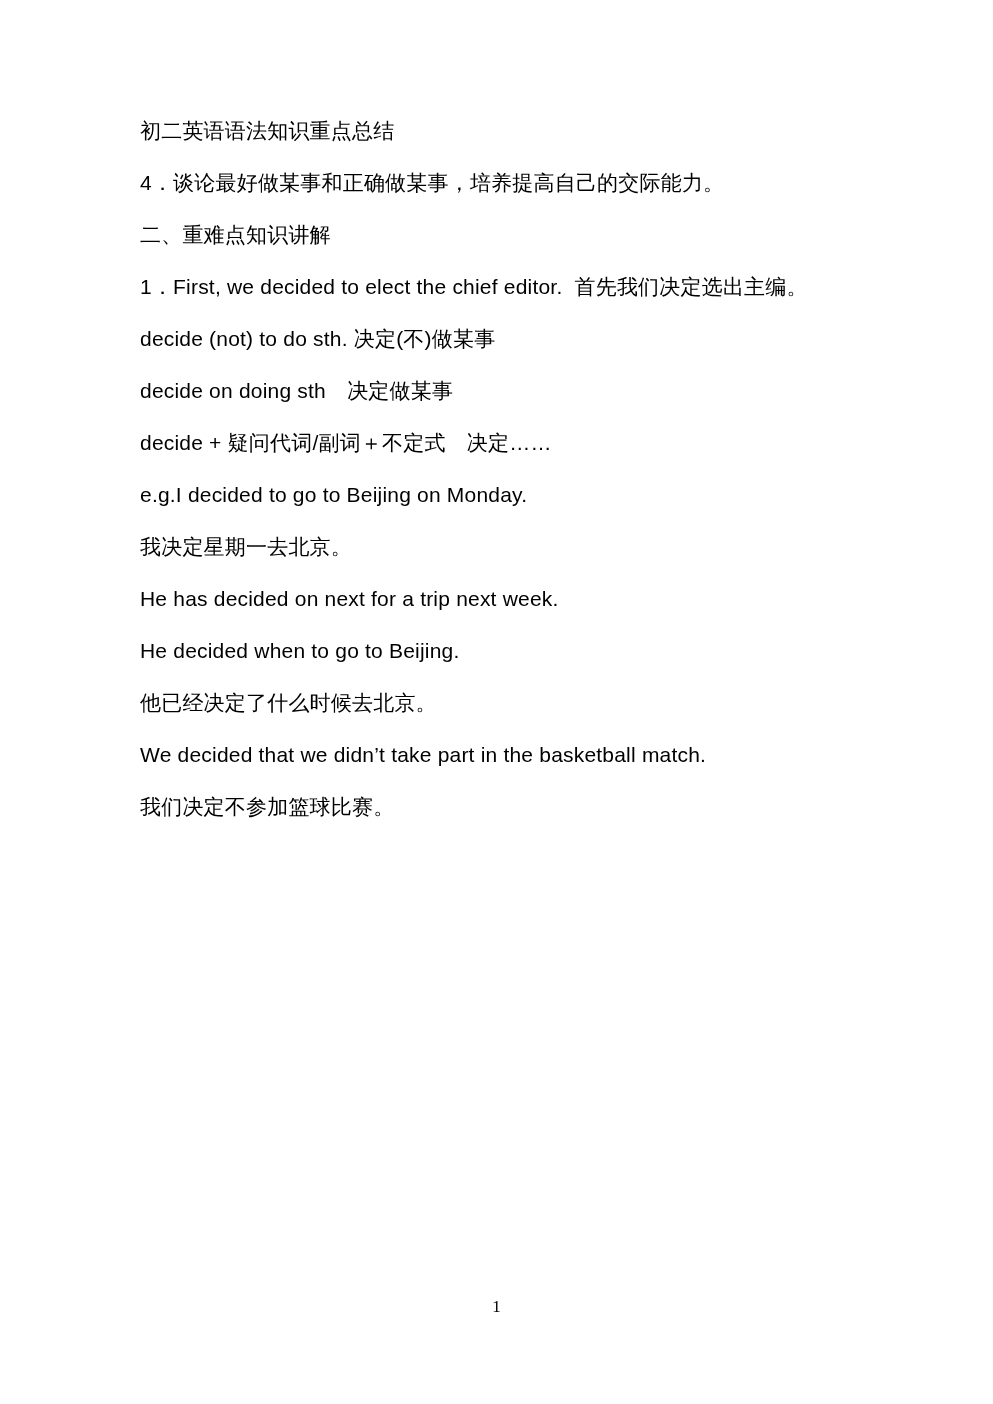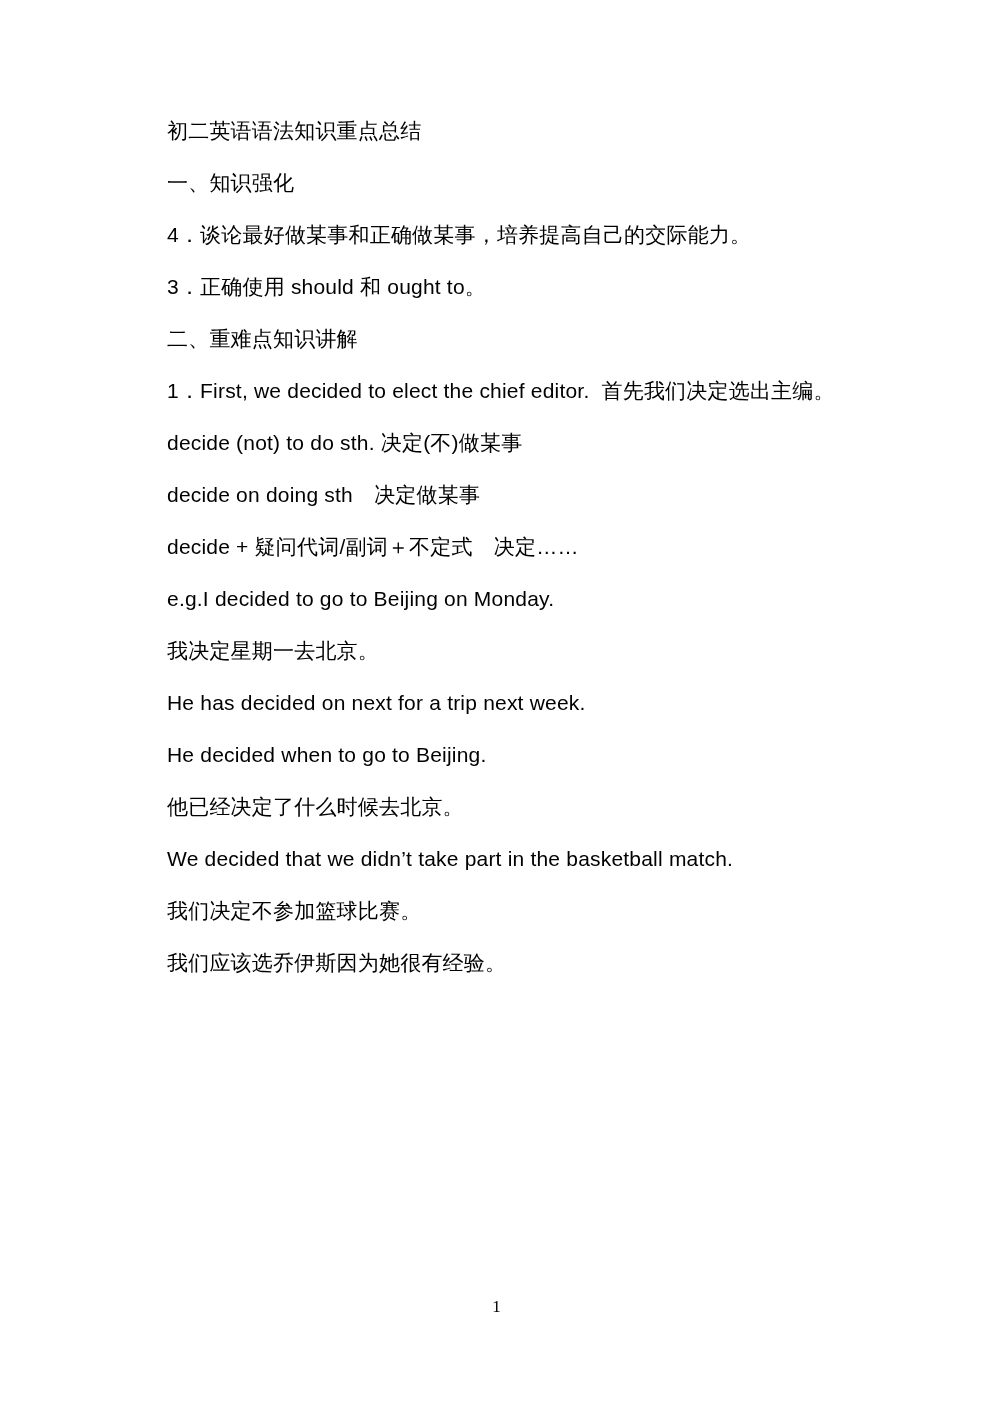--- a/index.html
+++ b/index.html
@@ -11,21 +11,21 @@
     position: relative;
     width: 993px;
     height: 1404px;
     background: #ffffff;
     overflow: hidden;
     font-family: "Liberation Sans", "DejaVu Sans", sans-serif;
     color: #000000;
   }
   .doc-content {
     position: absolute;
-    left: 167px;
+    left: 140px;
     top: 105px;
     width: 760px;
   }
   .doc-content p.line {
     margin: 0;
     padding: 0;
     font-size: 21px;
     line-height: 52px;
     white-space: pre-wrap;
     letter-spacing: 0.2px;
@@ -41,31 +41,28 @@
     line-height: 20px;
     color: #000000;
   }
 </style>
 </head>
 <body>
 
 <div class="page">
   <div class="doc-content">
     <p class="line">初二英语语法知识重点总结</p>
-    <p class="line">一、知识强化</p>
     <p class="line">4．谈论最好做某事和正确做某事，培养提高自己的交际能力。</p>
-    <p class="line">3．正确使用 should 和 ought to。</p>
     <p class="line">二、重难点知识讲解</p>
     <p class="line">1．First, we decided to elect the chief editor.  首先我们决定选出主编。</p>
     <p class="line">decide (not) to do sth. 决定(不)做某事</p>
     <p class="line">decide on doing sth　决定做某事</p>
     <p class="line">decide + 疑问代词/副词＋不定式　决定……</p>
     <p class="line">e.g.I decided to go to Beijing on Monday.</p>
     <p class="line">我决定星期一去北京。</p>
     <p class="line">He has decided on next for a trip next week.</p>
     <p class="line">He decided when to go to Beijing.</p>
     <p class="line">他已经决定了什么时候去北京。</p>
     <p class="line">We decided that we didn’t take part in the basketball match.</p>
     <p class="line">我们决定不参加篮球比赛。</p>
-    <p class="line">我们应该选乔伊斯因为她很有经验。</p>
   </div>
   <div class="page-footer">1</div>
 </div>
 
 </body></html>

